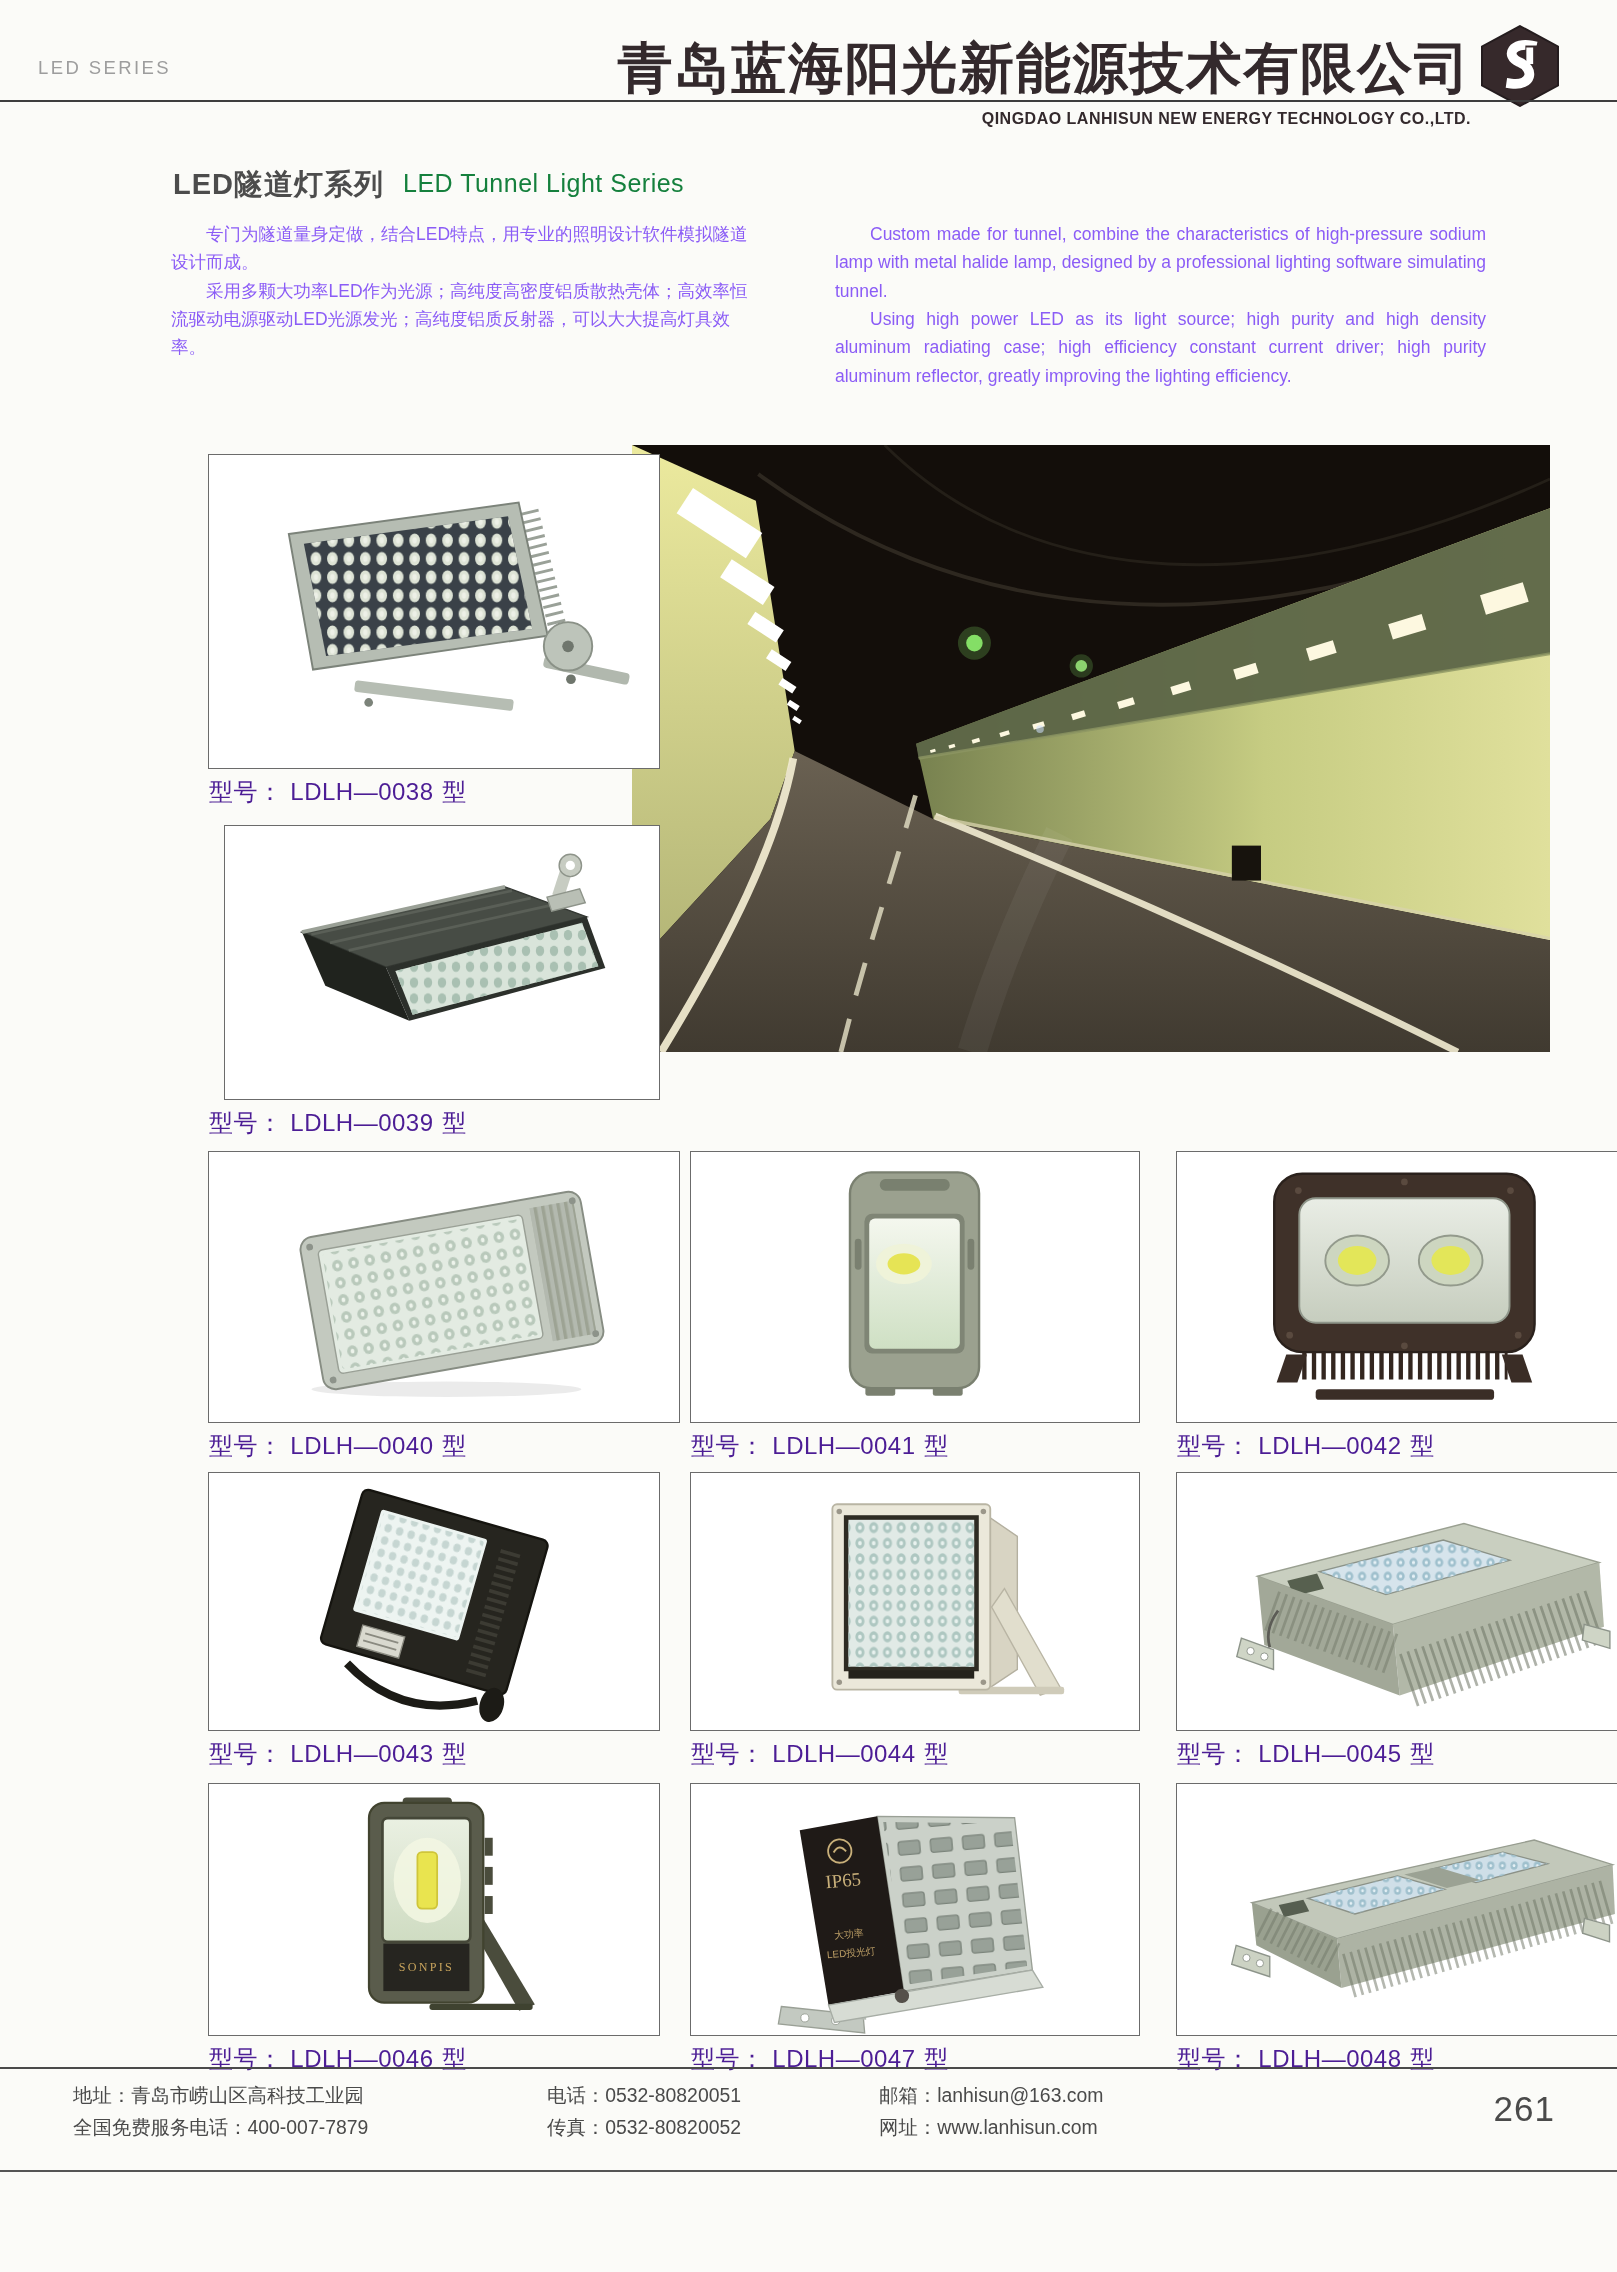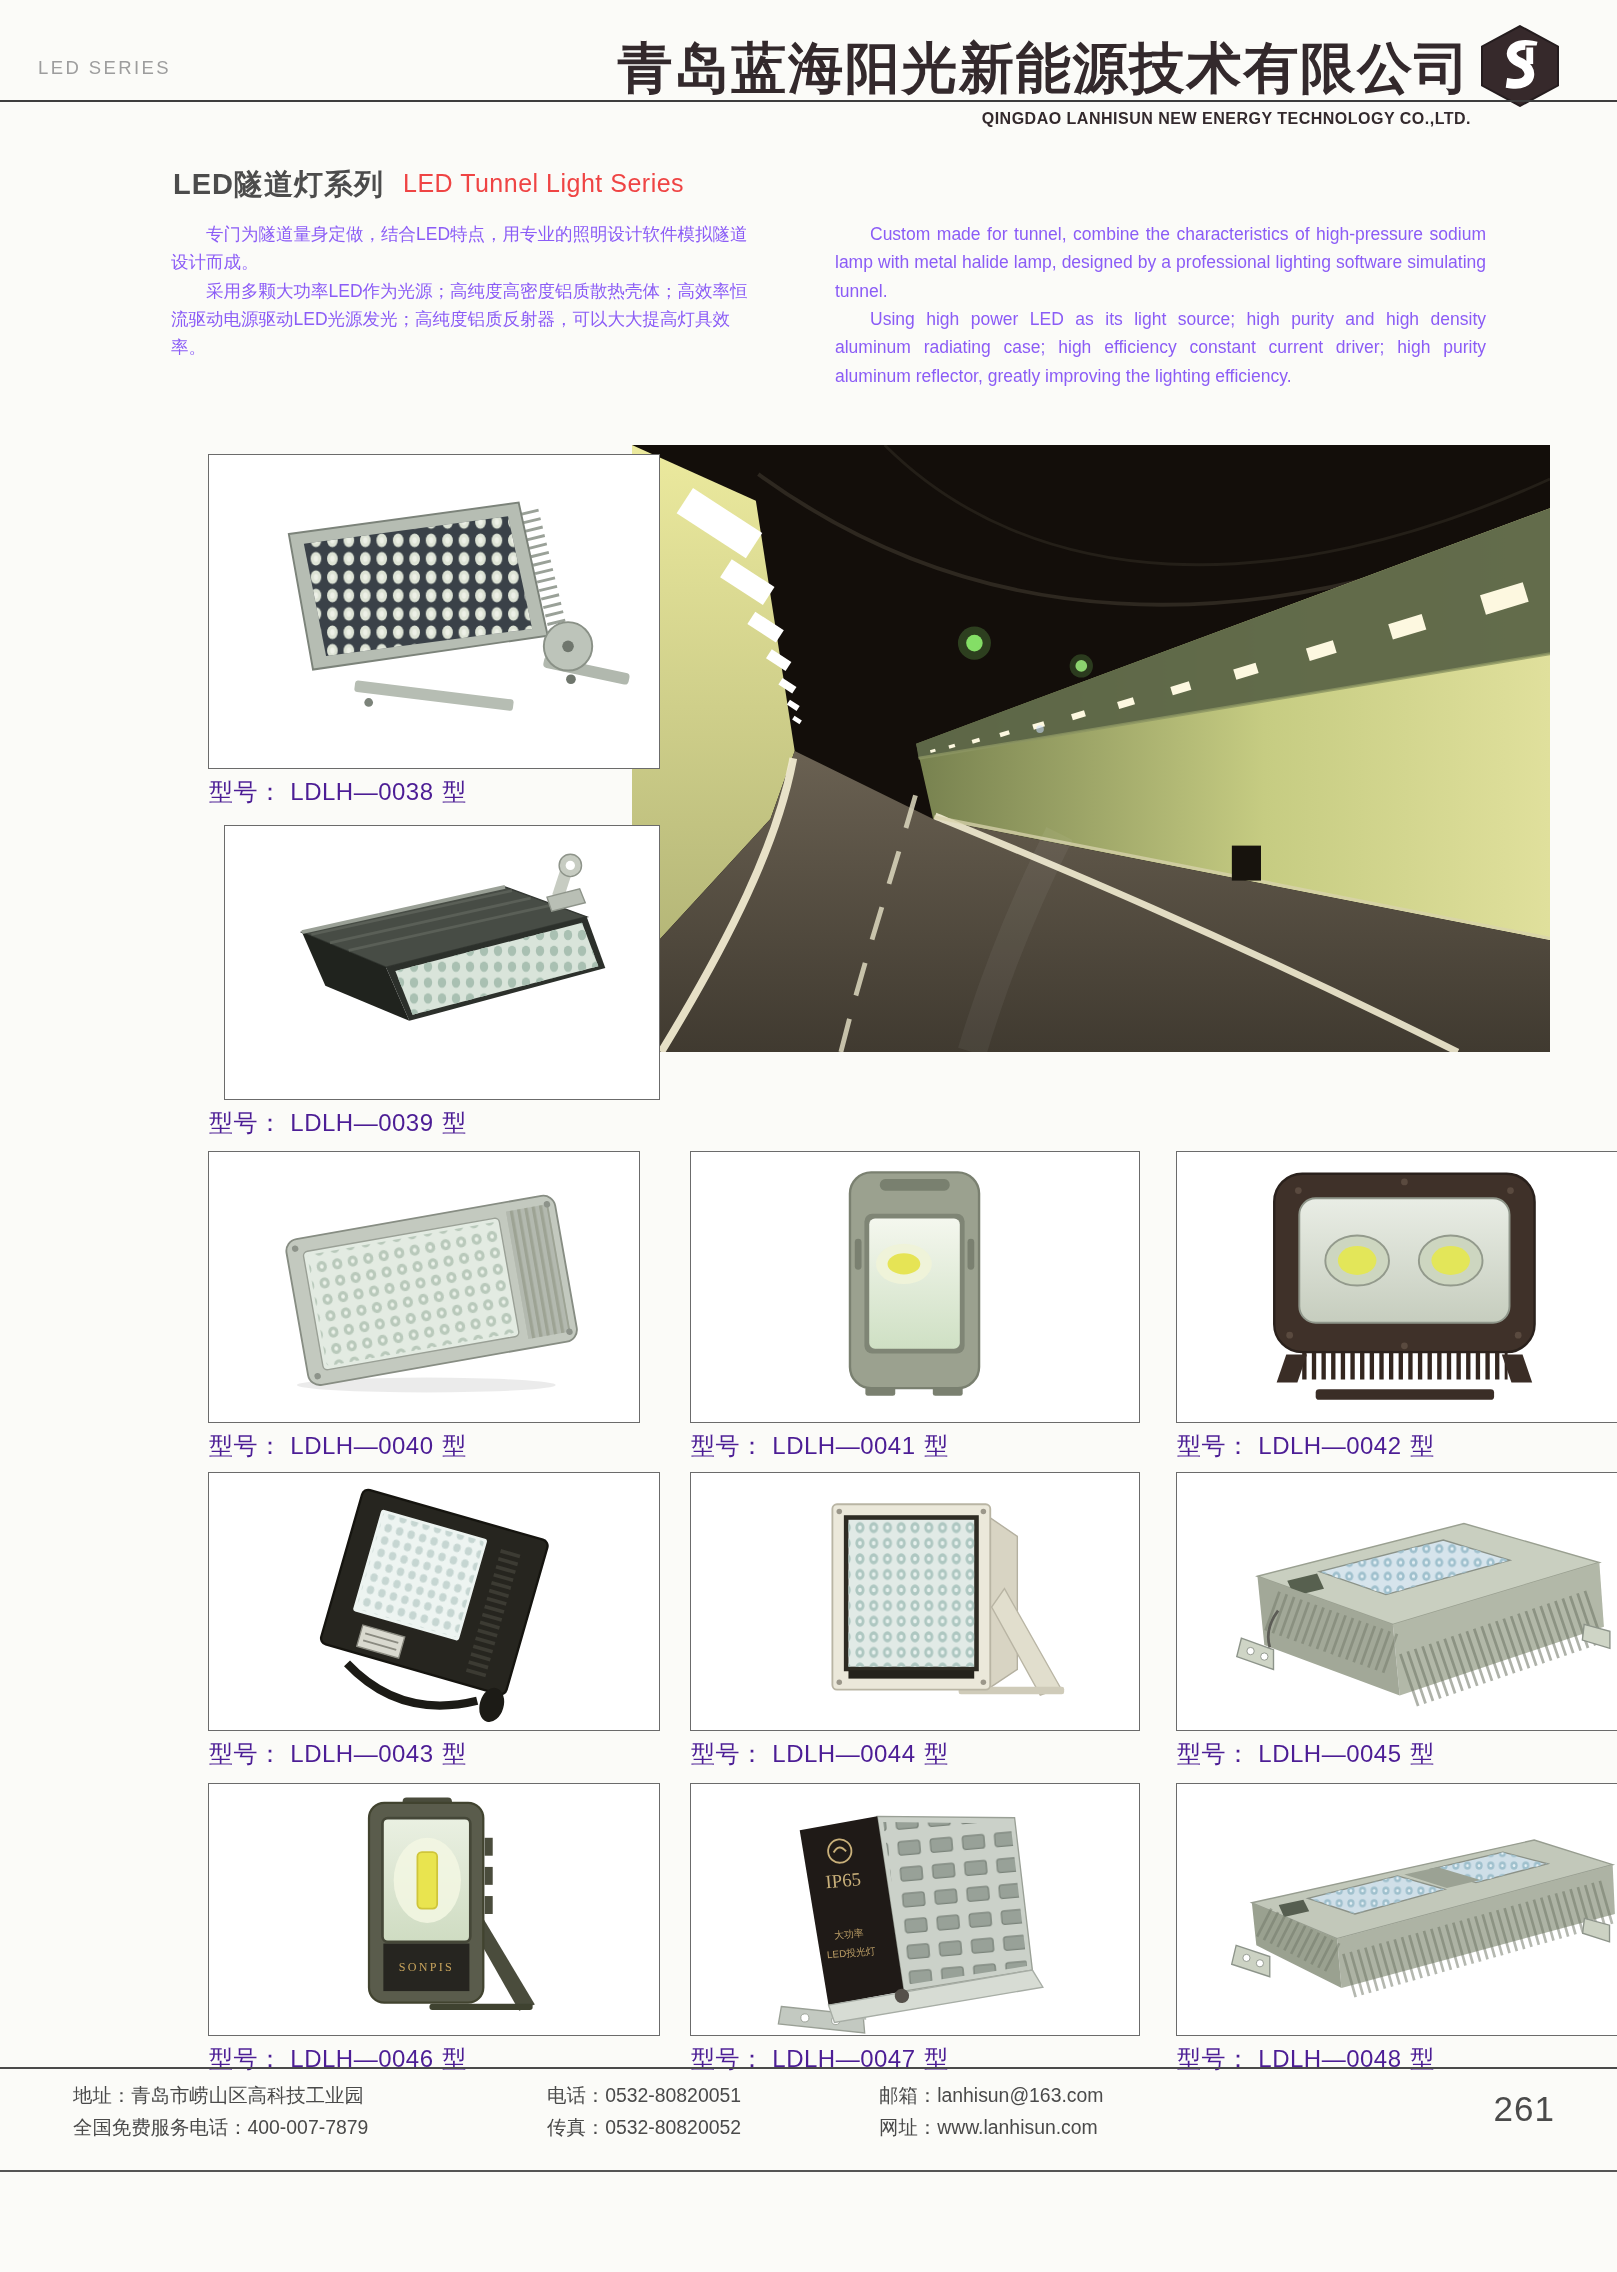--- a/index.html
+++ b/index.html
@@ -22,21 +22,21 @@
   .company .cn { font-size:55px; font-weight:bold; letter-spacing:1.9px; white-space:nowrap; }
   .company .en { font-size:16px; font-weight:bold; letter-spacing:0.5px; margin-top:3.9px; white-space:nowrap; }
   .logo { position:absolute; top:25px; right:58px; width:78px; height:82px; }
   .rule { position:absolute; left:0; width:1617px; background:#3e3e3e; }
   .rule.top { top:100px; height:2.4px; }
   .rule.footer-top { top:2067px; height:1.9px; background:#4a4a4a; }
   .rule.footer-bottom { top:2170px; height:1.5px; background:#555; }
 
   
   .title-cn { position:absolute; left:173px; top:165px; font-size:29px; font-weight:bold; color:#4c4c4c; letter-spacing:1px; }
-  .title-en { position:absolute; left:403px; top:169px; font-size:25px; color:#ef4444; letter-spacing:0.5px; }
+  .title-en { position:absolute; left:403px; top:169px; font-size:25px; color:#15803d; letter-spacing:0.5px; }
   .desc { position:absolute; top:220px; font-size:17.5px; line-height:1.62; color:#8b5cf6; }
   .desc.cn { left:171px; width:593px; }
   .desc.en { left:835px; width:651px; text-align:justify; }
   .desc p { margin:0; text-indent:2em; }
 
   
   .pcard { position:absolute; }
   .pbox {
     width:100%; height:100%;
     border:1.5px solid #6b6b6b; background:#ffffff; overflow:hidden;
@@ -190,21 +190,21 @@
       <polygon points="345,290 775,182 815,292 395,405" fill="#2c302b"></polygon>
       <polygon points="365,298 765,195 800,288 402,392" fill="#d9e4da"></polygon>
       <polygon points="365,298 765,195 800,288 402,392" fill="url(#d39)"></polygon>
       <path d="M165,215 L600,118" stroke="#9aa096" stroke-width="8"></path>
       <polygon points="690,140 760,122 772,152 700,170" fill="#b9bfb5" stroke="#8e948a" stroke-width="3"></polygon>
     </svg>
   </div>
   <figcaption class="pcap"><span>型号：</span><span class="code">LDLH—0039</span><span class="suf">型</span></figcaption>
 </figure>
 
-<figure class="pcard" style="left:168px; top:1143px; width:432px; height:272px;">
+<figure class="pcard" style="left:168px; top:1143px; width:472px; height:272px;">
   <div class="pbox">
     <svg viewBox="0 0 930 560">
       <defs>
         <pattern id="d40" width="34" height="36" patternUnits="userSpaceOnUse">
           <ellipse cx="17" cy="18" rx="11" ry="12" fill="#b9c9bb"></ellipse>
           <ellipse cx="17" cy="18" rx="4" ry="5" fill="#eef4ec"></ellipse>
         </pattern>
         <pattern id="v40" width="16" height="20" patternUnits="userSpaceOnUse">
           <rect x="4" y="0" width="7" height="20" fill="#9da394"></rect>
         </pattern>

